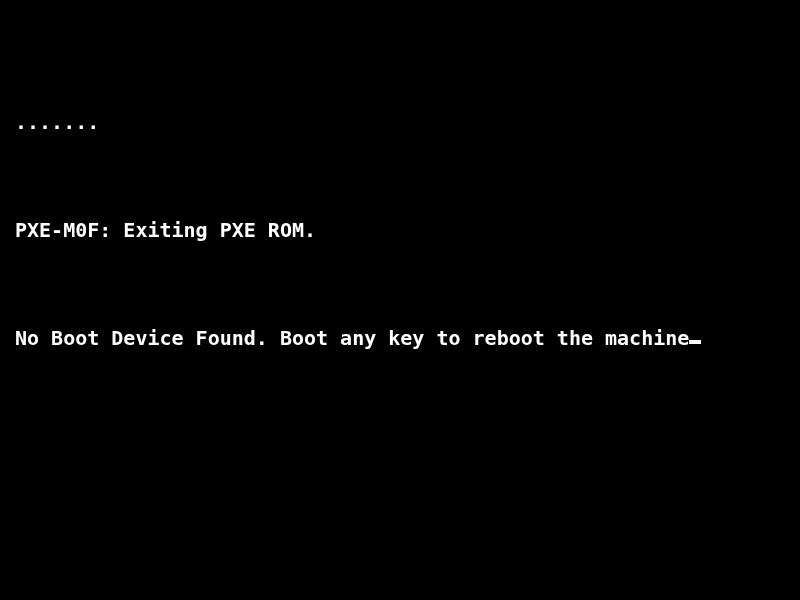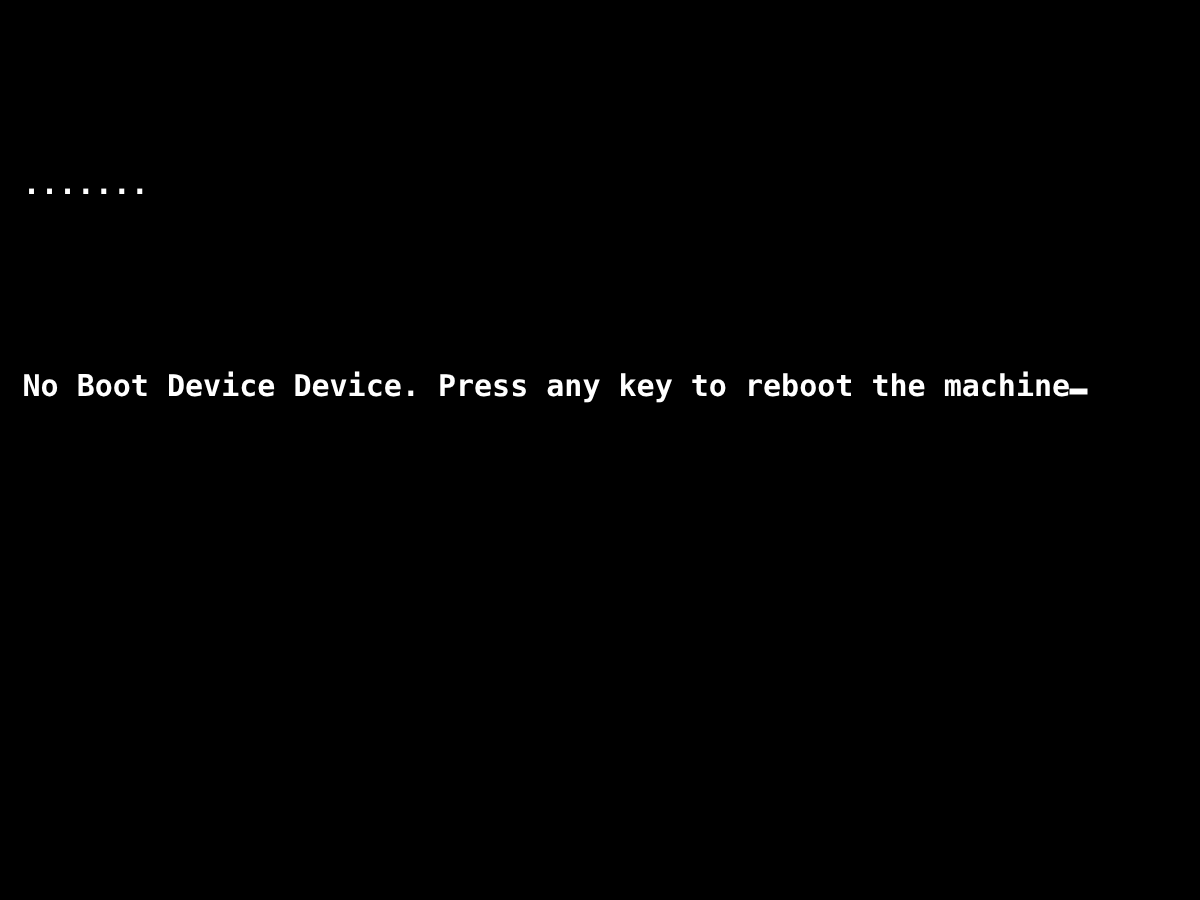--- a/index.html
+++ b/index.html
@@ -54,18 +54,19 @@
 </style>
 </head>
 <body>
 
 <div id="screen">
 
   <div id="console-output">
 
     <div class="console-line"><span class="line-text">.......</span></div>
 
+    <div class="console-line"><span class="line-text">PXE-M0F: Exiting PXE ROM.</span></div>
 
-    <div class="console-line"><span class="line-text">No Boot Device Device. Press any key to reboot the machine</span><span class="cursor"></span></div>
+    <div class="console-line"><span class="line-text">No Boot Device Found. Boot any key to reboot the machine</span><span class="cursor"></span></div>
 
   </div>
 
 </div>
 
 </body></html>

